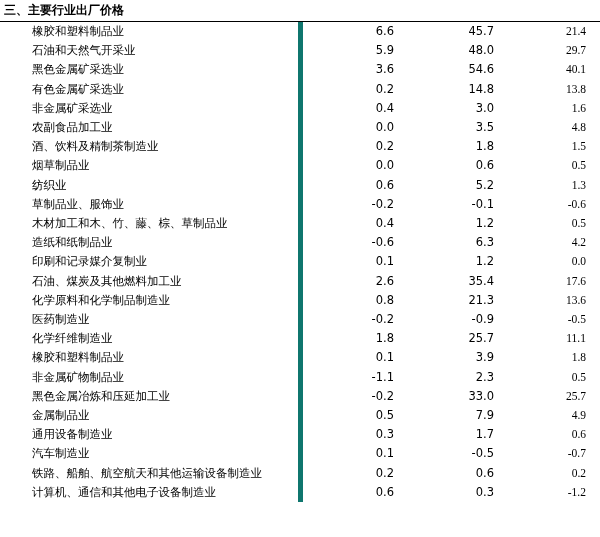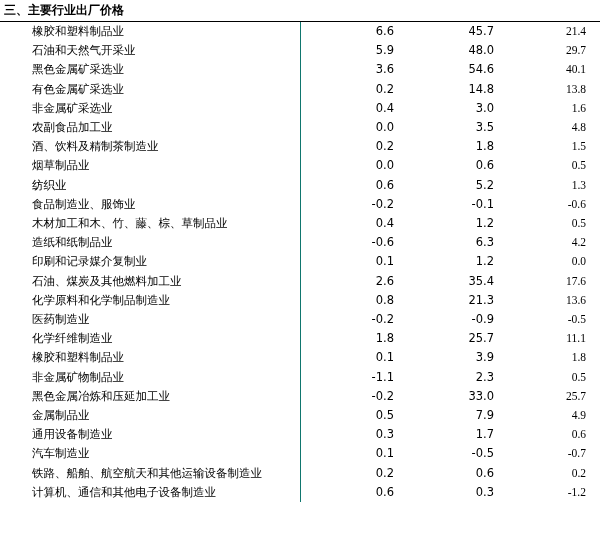--- a/index.html
+++ b/index.html
@@ -45,21 +45,21 @@
   .col-name {
     width: 300px;
     padding-left: 32px !important;
     box-sizing: border-box;
   }
   .col-v1 {
     width: 100px;
     text-align: right;
     padding-right: 6px !important;
     box-sizing: border-box;
-    border-left: 1px solid #0f766e;
+    border-left: 5px solid #0f766e;
   }
   .col-v2 {
     width: 100px;
     text-align: right;
     padding-right: 6px !important;
     box-sizing: border-box;
   }
   .col-v3 {
     width: 100px;
     text-align: right;
@@ -134,21 +134,21 @@
           <td class="col-v2">0.6</td>
           <td class="col-v3">0.5</td>
         </tr>
         <tr>
           <td class="col-name">纺织业</td>
           <td class="col-v1">0.6</td>
           <td class="col-v2">5.2</td>
           <td class="col-v3">1.3</td>
         </tr>
         <tr>
-          <td class="col-name">食品制造业、服饰业</td>
+          <td class="col-name">草制品业、服饰业</td>
           <td class="col-v1">-0.2</td>
           <td class="col-v2">-0.1</td>
           <td class="col-v3">-0.6</td>
         </tr>
         <tr>
           <td class="col-name">木材加工和木、竹、藤、棕、草制品业</td>
           <td class="col-v1">0.4</td>
           <td class="col-v2">1.2</td>
           <td class="col-v3">0.5</td>
         </tr>

